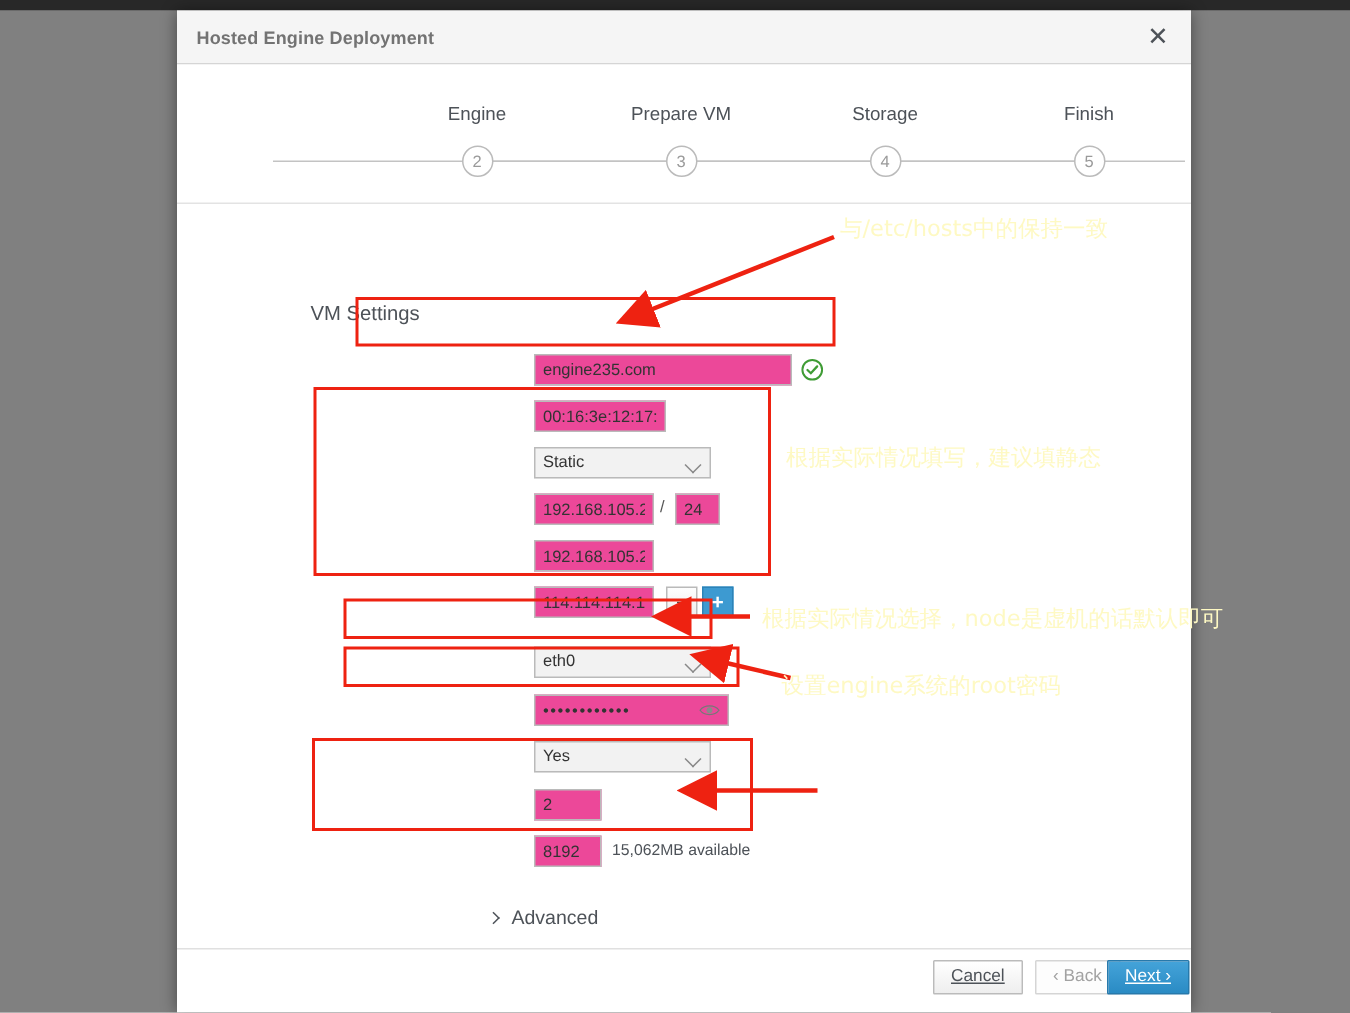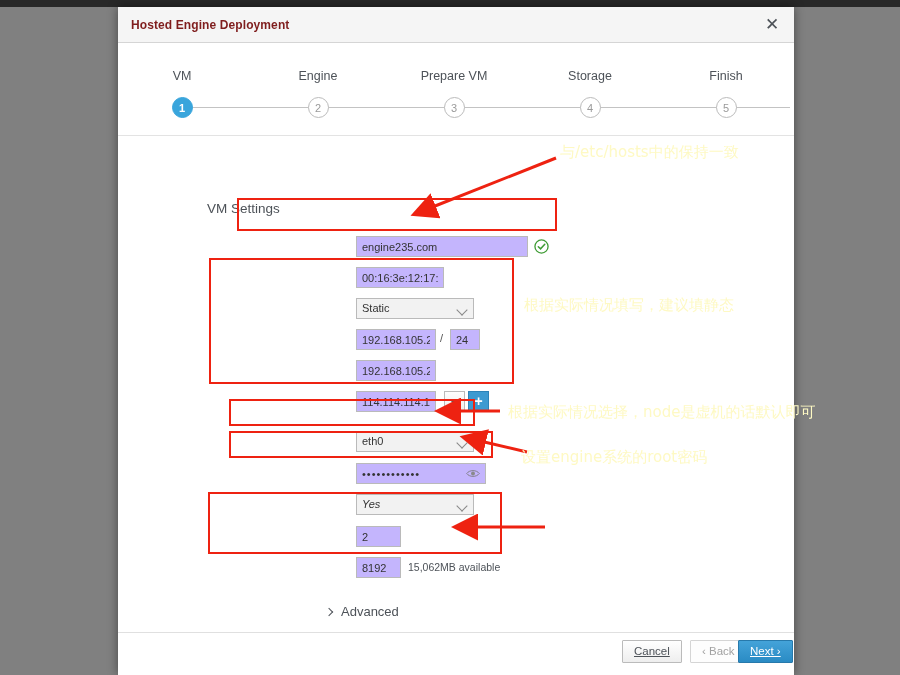--- a/index.html
+++ b/index.html
@@ -42,21 +42,21 @@
     height: 35px;
     background: #f5f5f5;
     border-bottom: 1px solid #d5d5d5;
   }
   #dialog-title {
     position: absolute;
     left: 13px;
     top: 11px;
     font-size: 12px;
     font-weight: bold;
-    color: #7f1d1d;
+    color: #737373;
     letter-spacing: 0.1px;
   }
   #close-button {
     position: absolute;
     right: 12px;
     top: 8px;
     width: 20px;
     height: 20px;
     color: #4d5258;
     font-size: 17px;
@@ -136,21 +136,21 @@
   }
   .form-control {
     position: absolute;
     left: 238px;
     top: 0;
   }
   input.txt {
     box-sizing: border-box;
     height: 21px;
     border: 1px solid #bababa;
-    background: #c4b5fd;
+    background: #ec4899;
     font-size: 11px;
     color: #333;
     padding: 0 5px;
     font-family: "Liberation Sans", sans-serif;
     outline: none;
   }
   select.sel, .fake-select {
     box-sizing: border-box;
     height: 21px;
     border: 1px solid #bababa;
@@ -308,24 +308,20 @@
     <div id="dialog-title">Hosted Engine Deployment</div>
     <div id="close-button">✕</div>
   </div>
 
   <div id="wizard-steps">
     <div class="connector" style="left:64px; width:272px;"></div>
     <div class="connector" style="left:200px; width:272px;"></div>
     <div class="connector" style="left:336px; width:272px;"></div>
     <div class="connector" style="left:472px; width:200px;"></div>
 
-    <div class="step active" style="left:64px;">
-      <div class="step-label">VM</div>
-      <div class="step-circle">1</div>
-    </div>
     <div class="step" style="left:200px;">
       <div class="step-label">Engine</div>
       <div class="step-circle">2</div>
     </div>
     <div class="step" style="left:336px;">
       <div class="step-label">Prepare VM</div>
       <div class="step-circle">3</div>
     </div>
     <div class="step" style="left:472px;">
       <div class="step-label">Storage</div>
@@ -413,21 +409,21 @@
         <svg class="pw-eye" viewBox="0 0 20 14">
           <path d="M1 7 C5 1.5, 15 1.5, 19 7 C15 12.5, 5 12.5, 1 7 Z" fill="none" stroke="#777" stroke-width="1.2"></path>
           <circle cx="10" cy="7" r="2.8" fill="#8a8a8a"></circle>
         </svg>
       </div>
     </div>
 
     <div class="form-row" style="top:358px; width:420px;">
 
       <div class="form-control" style="left:238px;">
-        <div class="fake-select" style="width:118px;font-style:italic;">
+        <div class="fake-select" style="width:118px;">
           <span class="sel-text">Yes</span>
           <span class="caret"></span>
         </div>
       </div>
     </div>
 
     <div class="form-row" style="top:390px; width:420px;">
 
       <div class="form-control" style="left:238px;">
         <input class="txt" style="width: 45px;" value="2">

